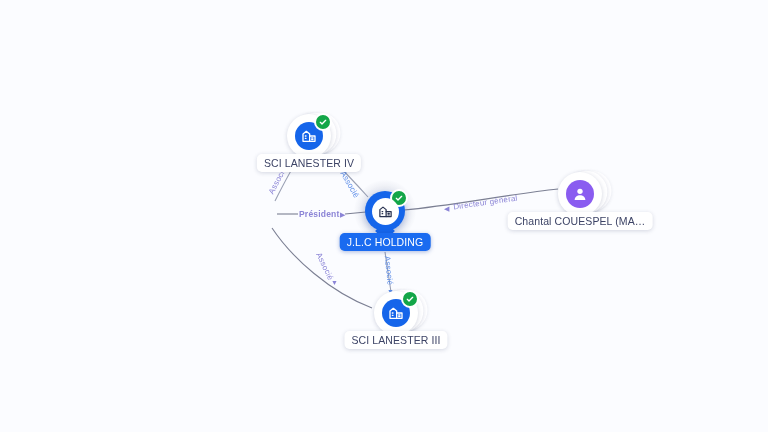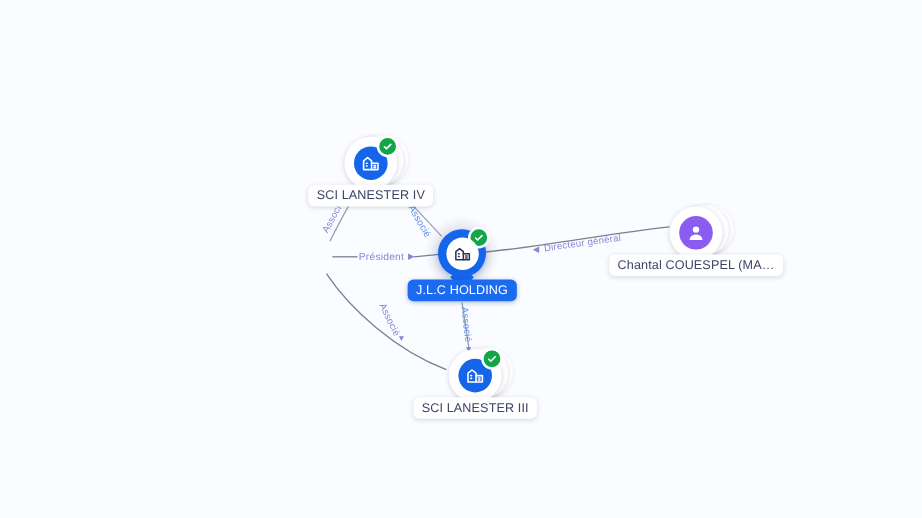--- a/index.html
+++ b/index.html
@@ -107,21 +107,21 @@
     <path class="edge-line soft" d="M385,252 L391,292"></path>
 
     <path class="edge-line" d="M404,210 C450,206 510,194 558,189"></path>
   </svg>
 
   <div class="elabel violet" style="left:263px;top:176px;transform:rotate(-62deg);">Associé</div>
   <div class="elabel violet arrow" style="left:265px;top:160px;">▲</div>
 
   <div class="elabel blue" style="left:335px;top:180px;transform:rotate(60deg);">Associé</div>
 
-  <div class="elabel violet" style="left:299px;top:209px;font-size:8.5px;">Président</div>
+  <div class="elabel violet" style="left:299px;top:209px;font-size:8.5px;font-weight:bold;">Président</div>
   <div class="elabel violet arrow" style="left:340px;top:211px;">▶</div>
 
   <div class="elabel violet" style="left:310px;top:262px;transform:rotate(64deg);">Associé</div>
   <div class="elabel violet arrow" style="left:331px;top:279px;">▼</div>
 
   <div class="elabel blue" style="left:374px;top:266px;transform:rotate(84deg);">Associé</div>
   <div class="elabel blue arrow" style="left:387px;top:288px;">▼</div>
 
   <div class="elabel violet" style="left:453px;top:198px;transform:rotate(-8deg);">Directeur général</div>
   <div class="elabel violet arrow" style="left:444px;top:205px;">◀</div>

